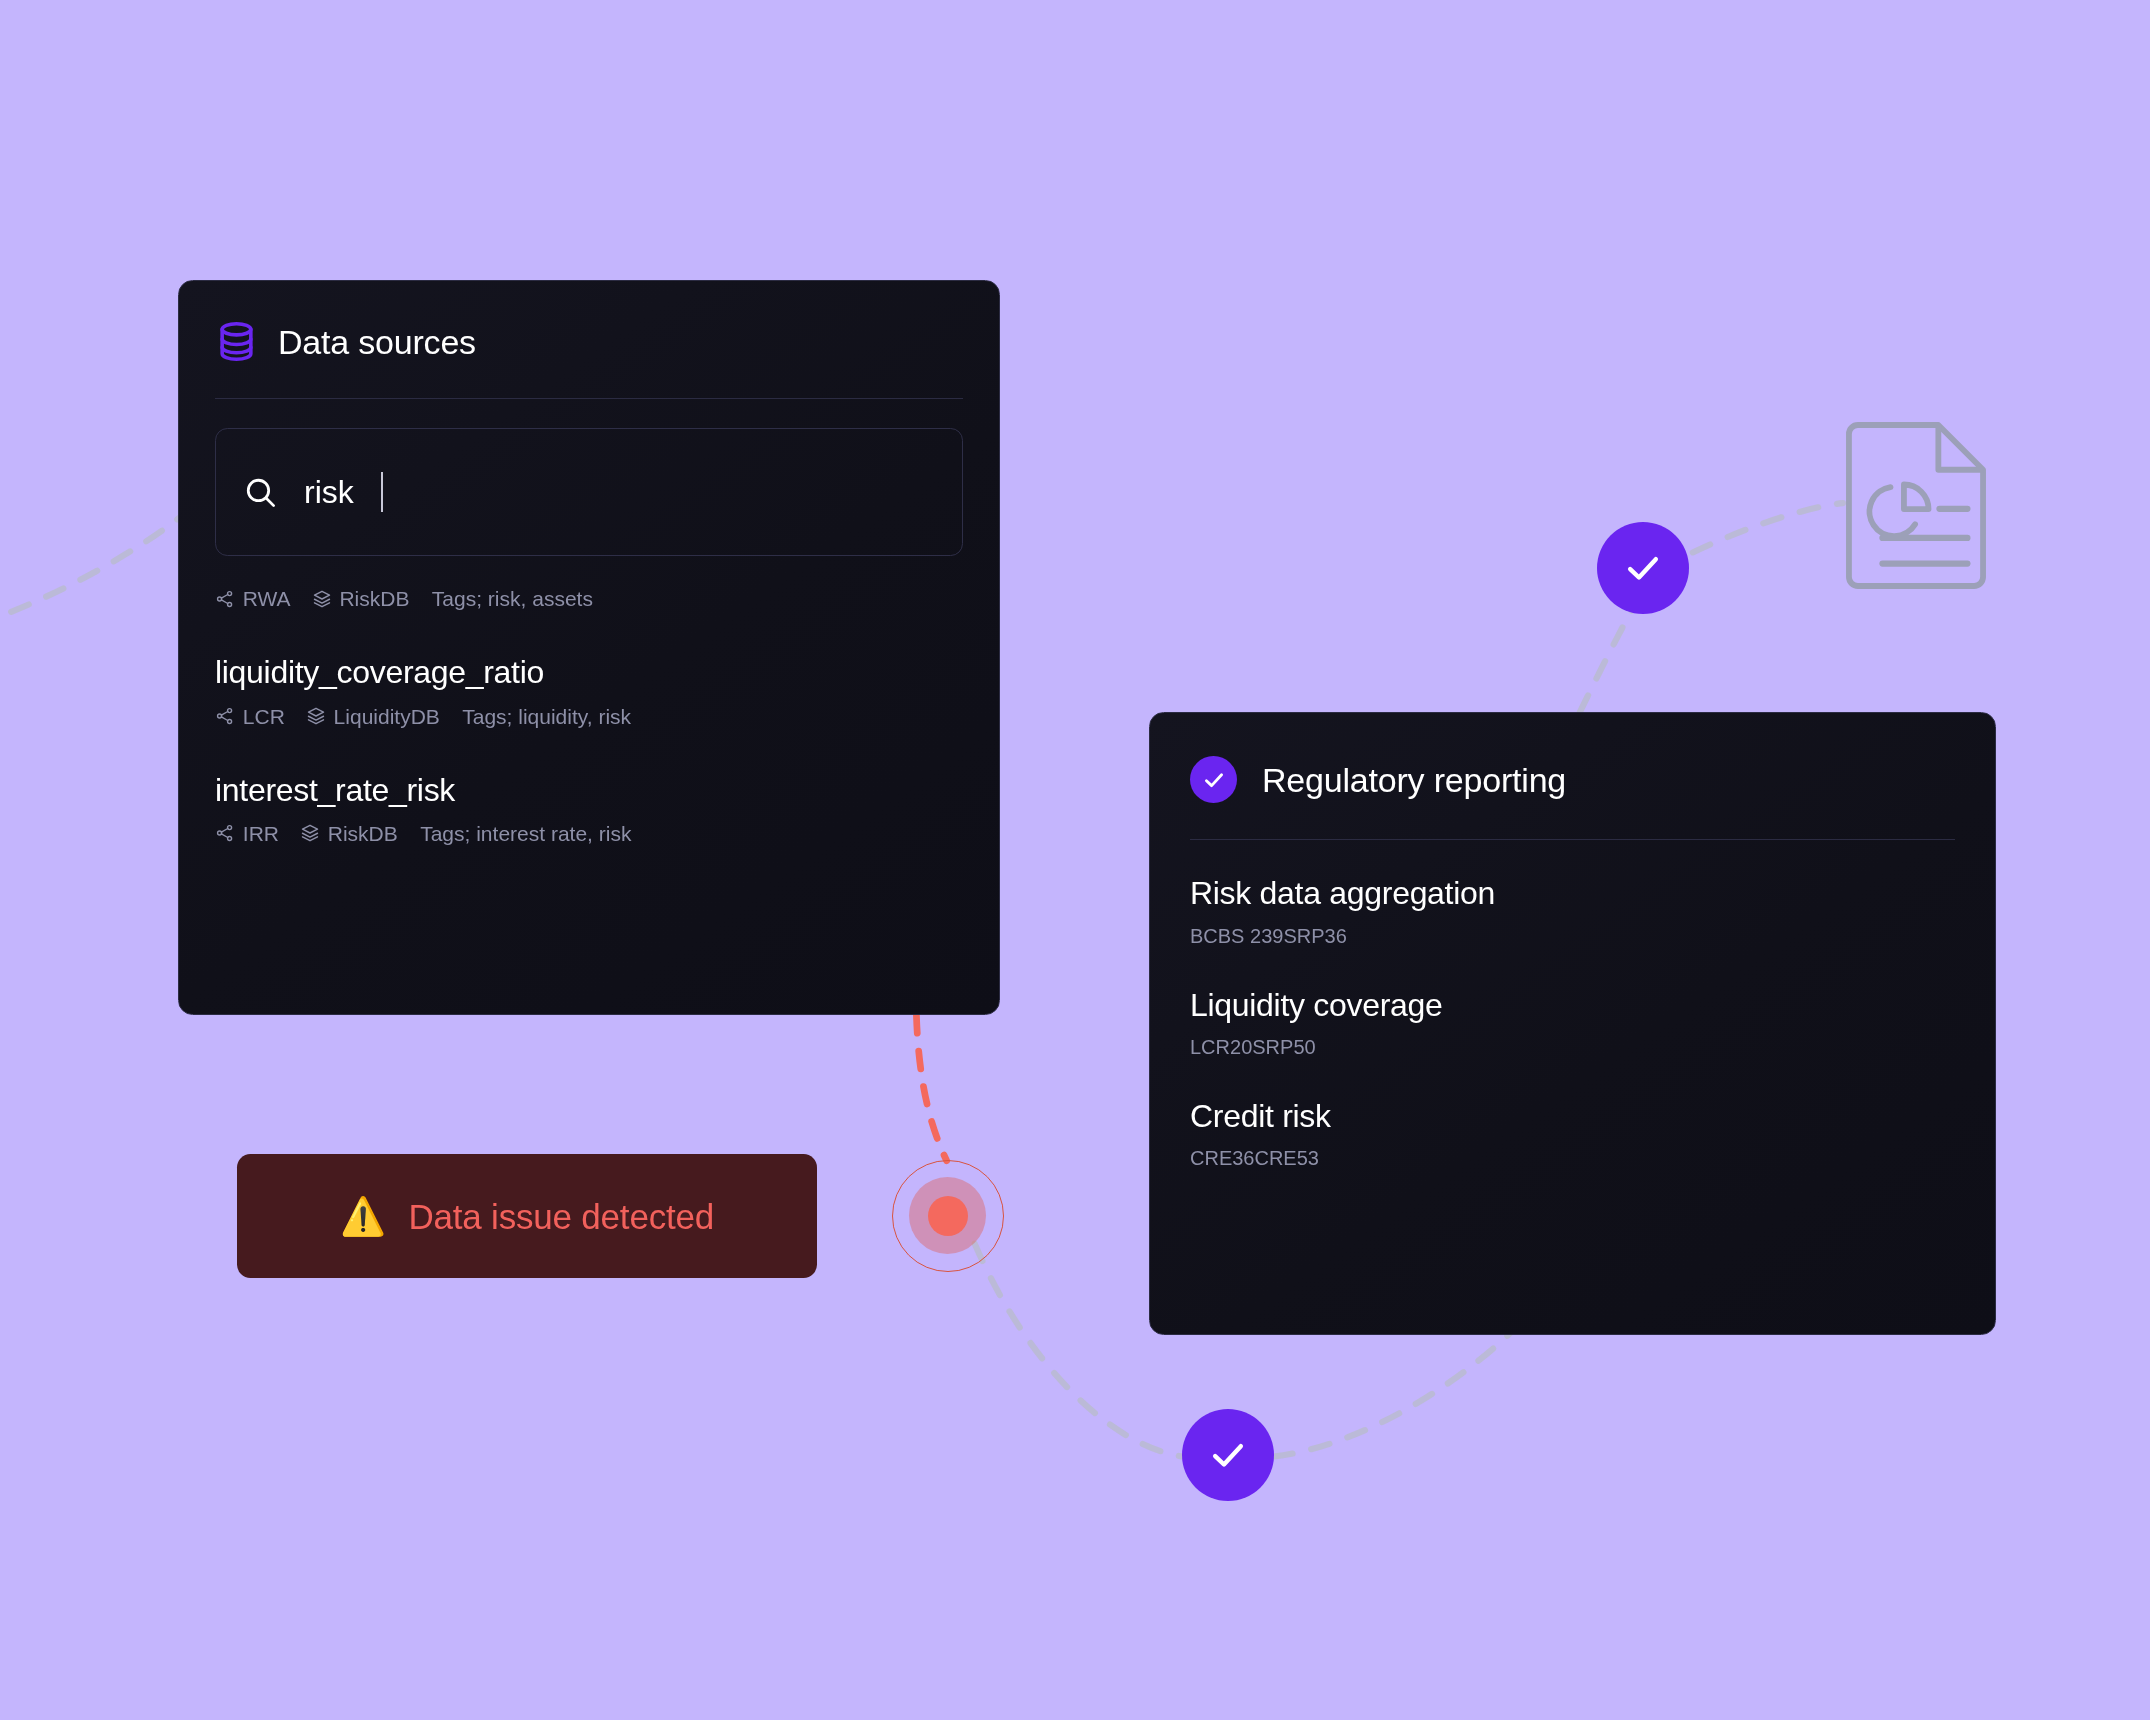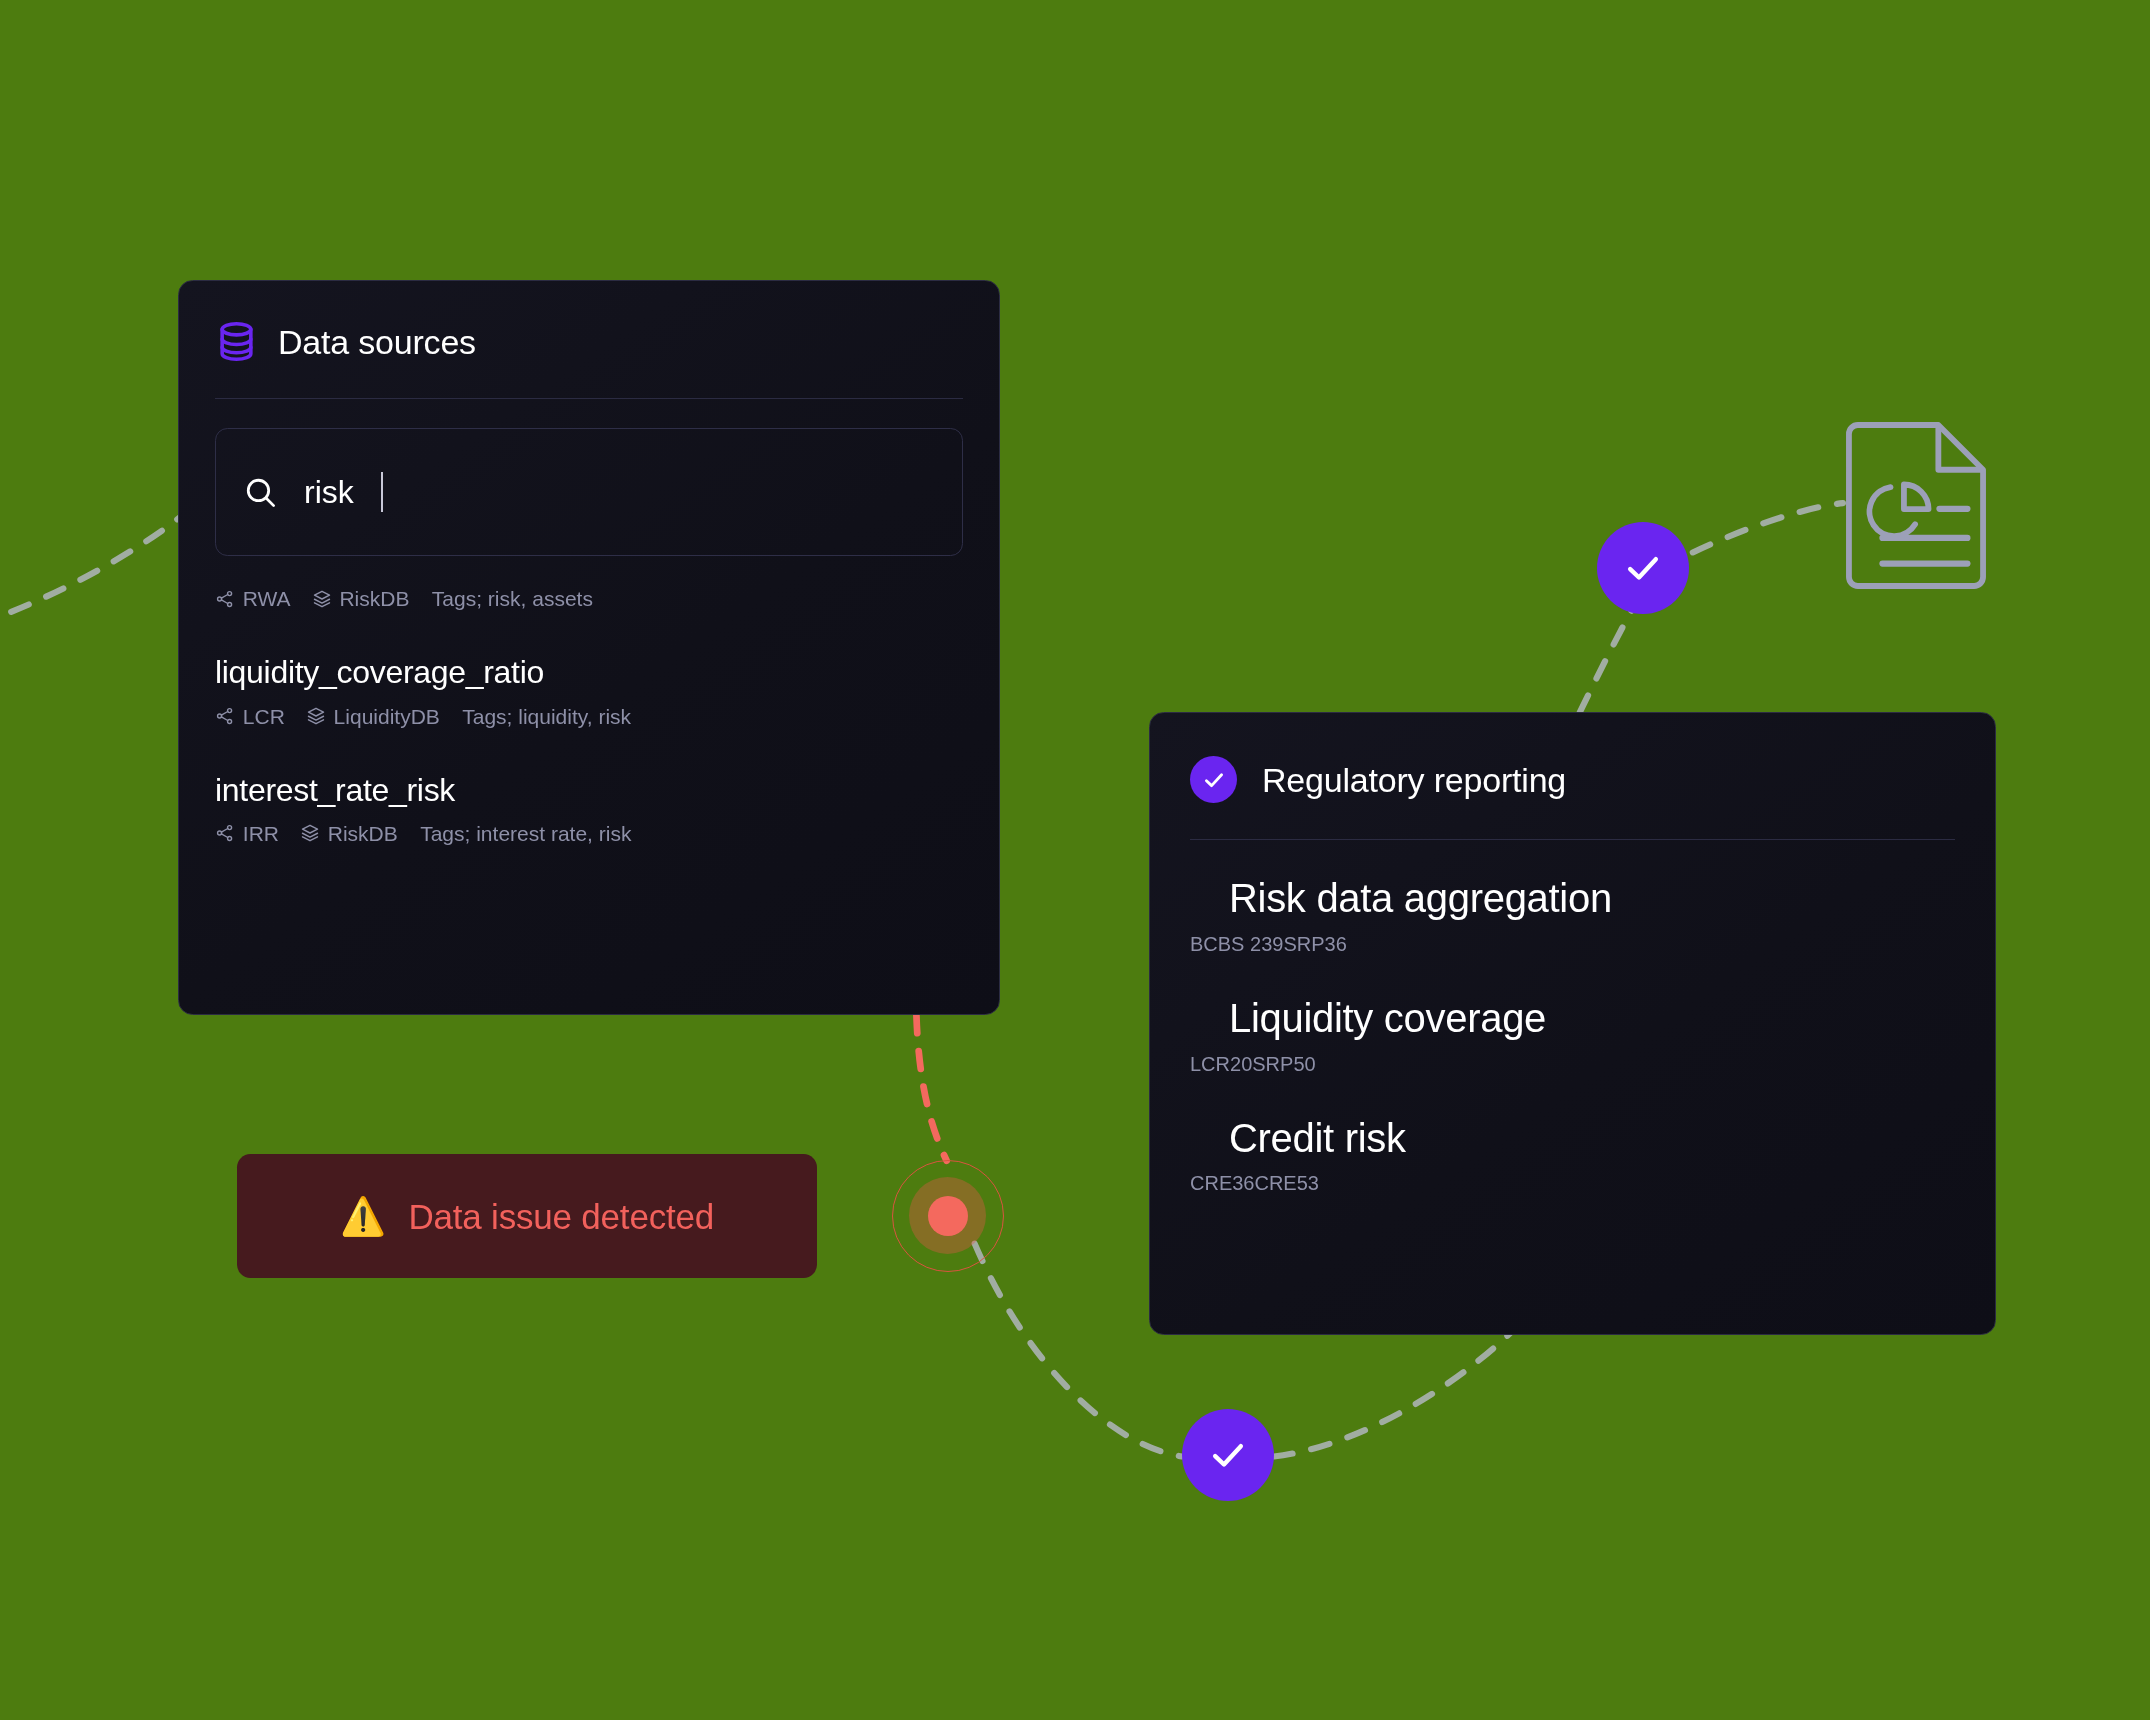--- a/index.html
+++ b/index.html
@@ -12,21 +12,21 @@
     height: 1721px;
     position: relative;
     overflow: hidden;
     font-family: "Liberation Sans", sans-serif;
     -webkit-font-smoothing: antialiased;
   }
 
   .stage {
     position: absolute;
     inset: 0;
-    background: #4d7c0f;
+    background: #c4b5fd;
   }
 
   
   .connectors {
     position: absolute;
     left: 0; top: 0;
     width: 2151px;
     height: 1721px;
     pointer-events: none;
     z-index: 1;
@@ -185,25 +185,24 @@
   }
   .reg-divider {
     margin: 36px 40px 0 40px;
     height: 1.4px;
     background: #2b2b42;
   }
   .reg-list { padding: 0 40px; margin-top: 37px; }
   .reg-item + .reg-item { margin-top: 43px; }
   .reg-item-name {
     color: #ffffff;
-    font-size: 40px;
+    font-size: 32px;
     font-weight: 400;
     letter-spacing: -0.3px;
     line-height: 1.05;
-    margin-left: 39px;
   }
   .reg-item-codes {
     margin-top: 14.6px;
     color: #8e90a8;
     font-size: 20px;
     line-height: 1;
     display: flex;
   }
 
   

